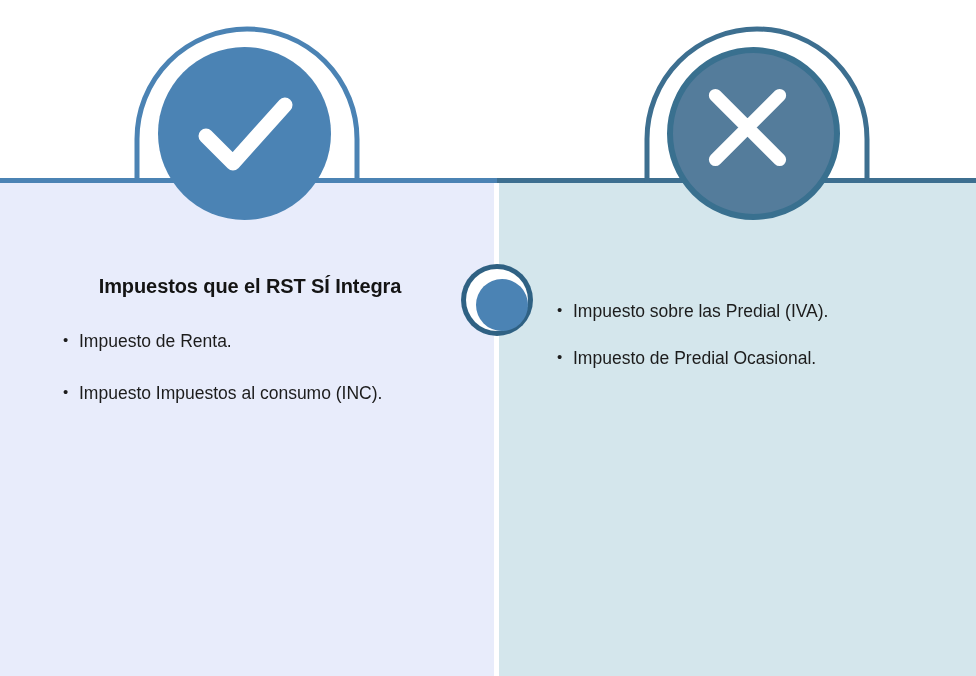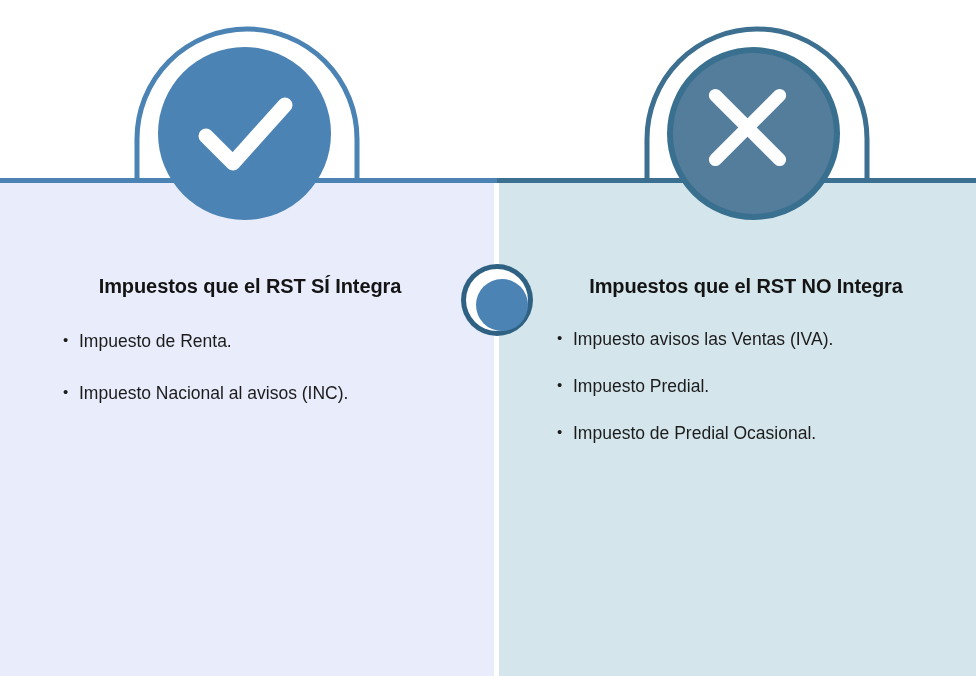--- a/index.html
+++ b/index.html
@@ -210,26 +210,24 @@
   <div id="center-dot">
     <div id="center-dot-inner-white">
       <div id="center-dot-core"></div>
     </div>
   </div>
 
   <div class="column" id="column-left">
     <h2 class="col-title">Impuestos que el RST SÍ Integra</h2>
     <ul class="bullets" id="bullets-left">
       <li>Impuesto de Renta.</li>
-      <li>Impuesto Nacional al avisos (INC).</li>
+      <li>Impuesto Impuestos al consumo (INC).</li>
     </ul>
   </div>
 
   <div class="column" id="column-right">
-    <h2 class="col-title">Impuestos que el RST NO Integra</h2>
     <ul class="bullets" id="bullets-right">
-      <li>Impuesto avisos las Ventas (IVA).</li>
-      <li>Impuesto Predial.</li>
+      <li>Impuesto sobre las Predial (IVA).</li>
       <li>Impuesto de Predial Ocasional.</li>
     </ul>
   </div>
 
 </div>
 
 </body></html>

